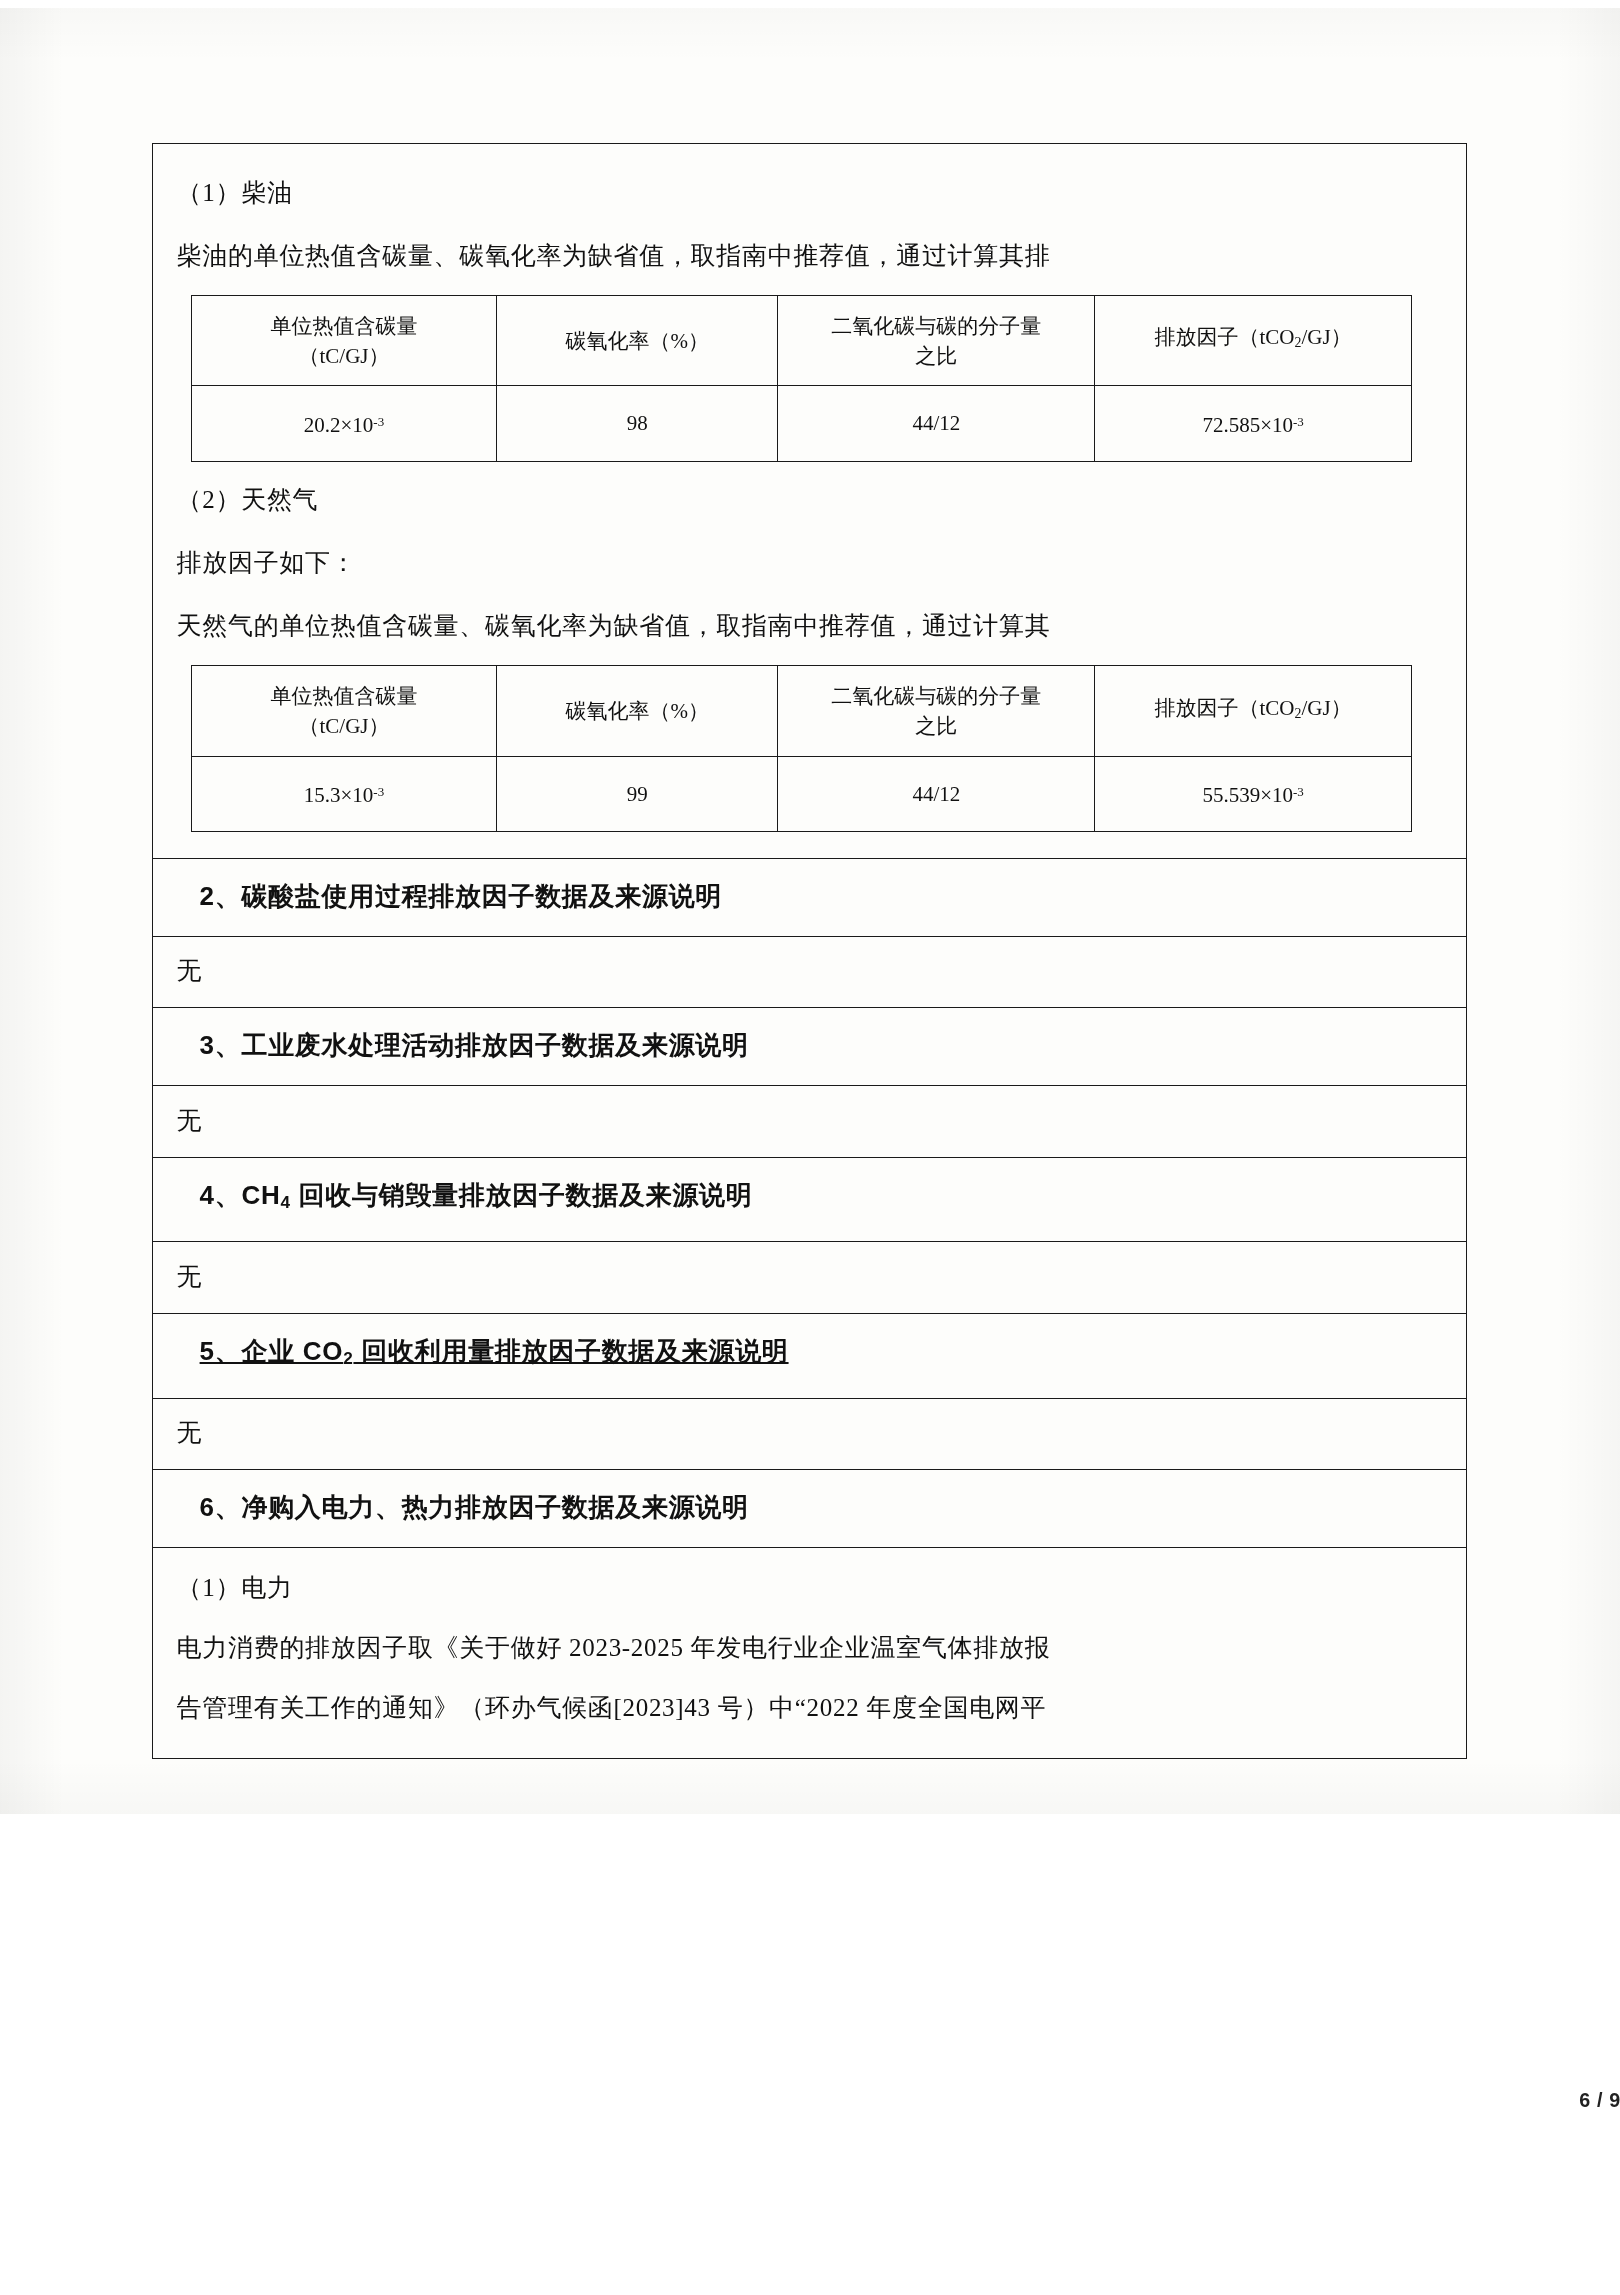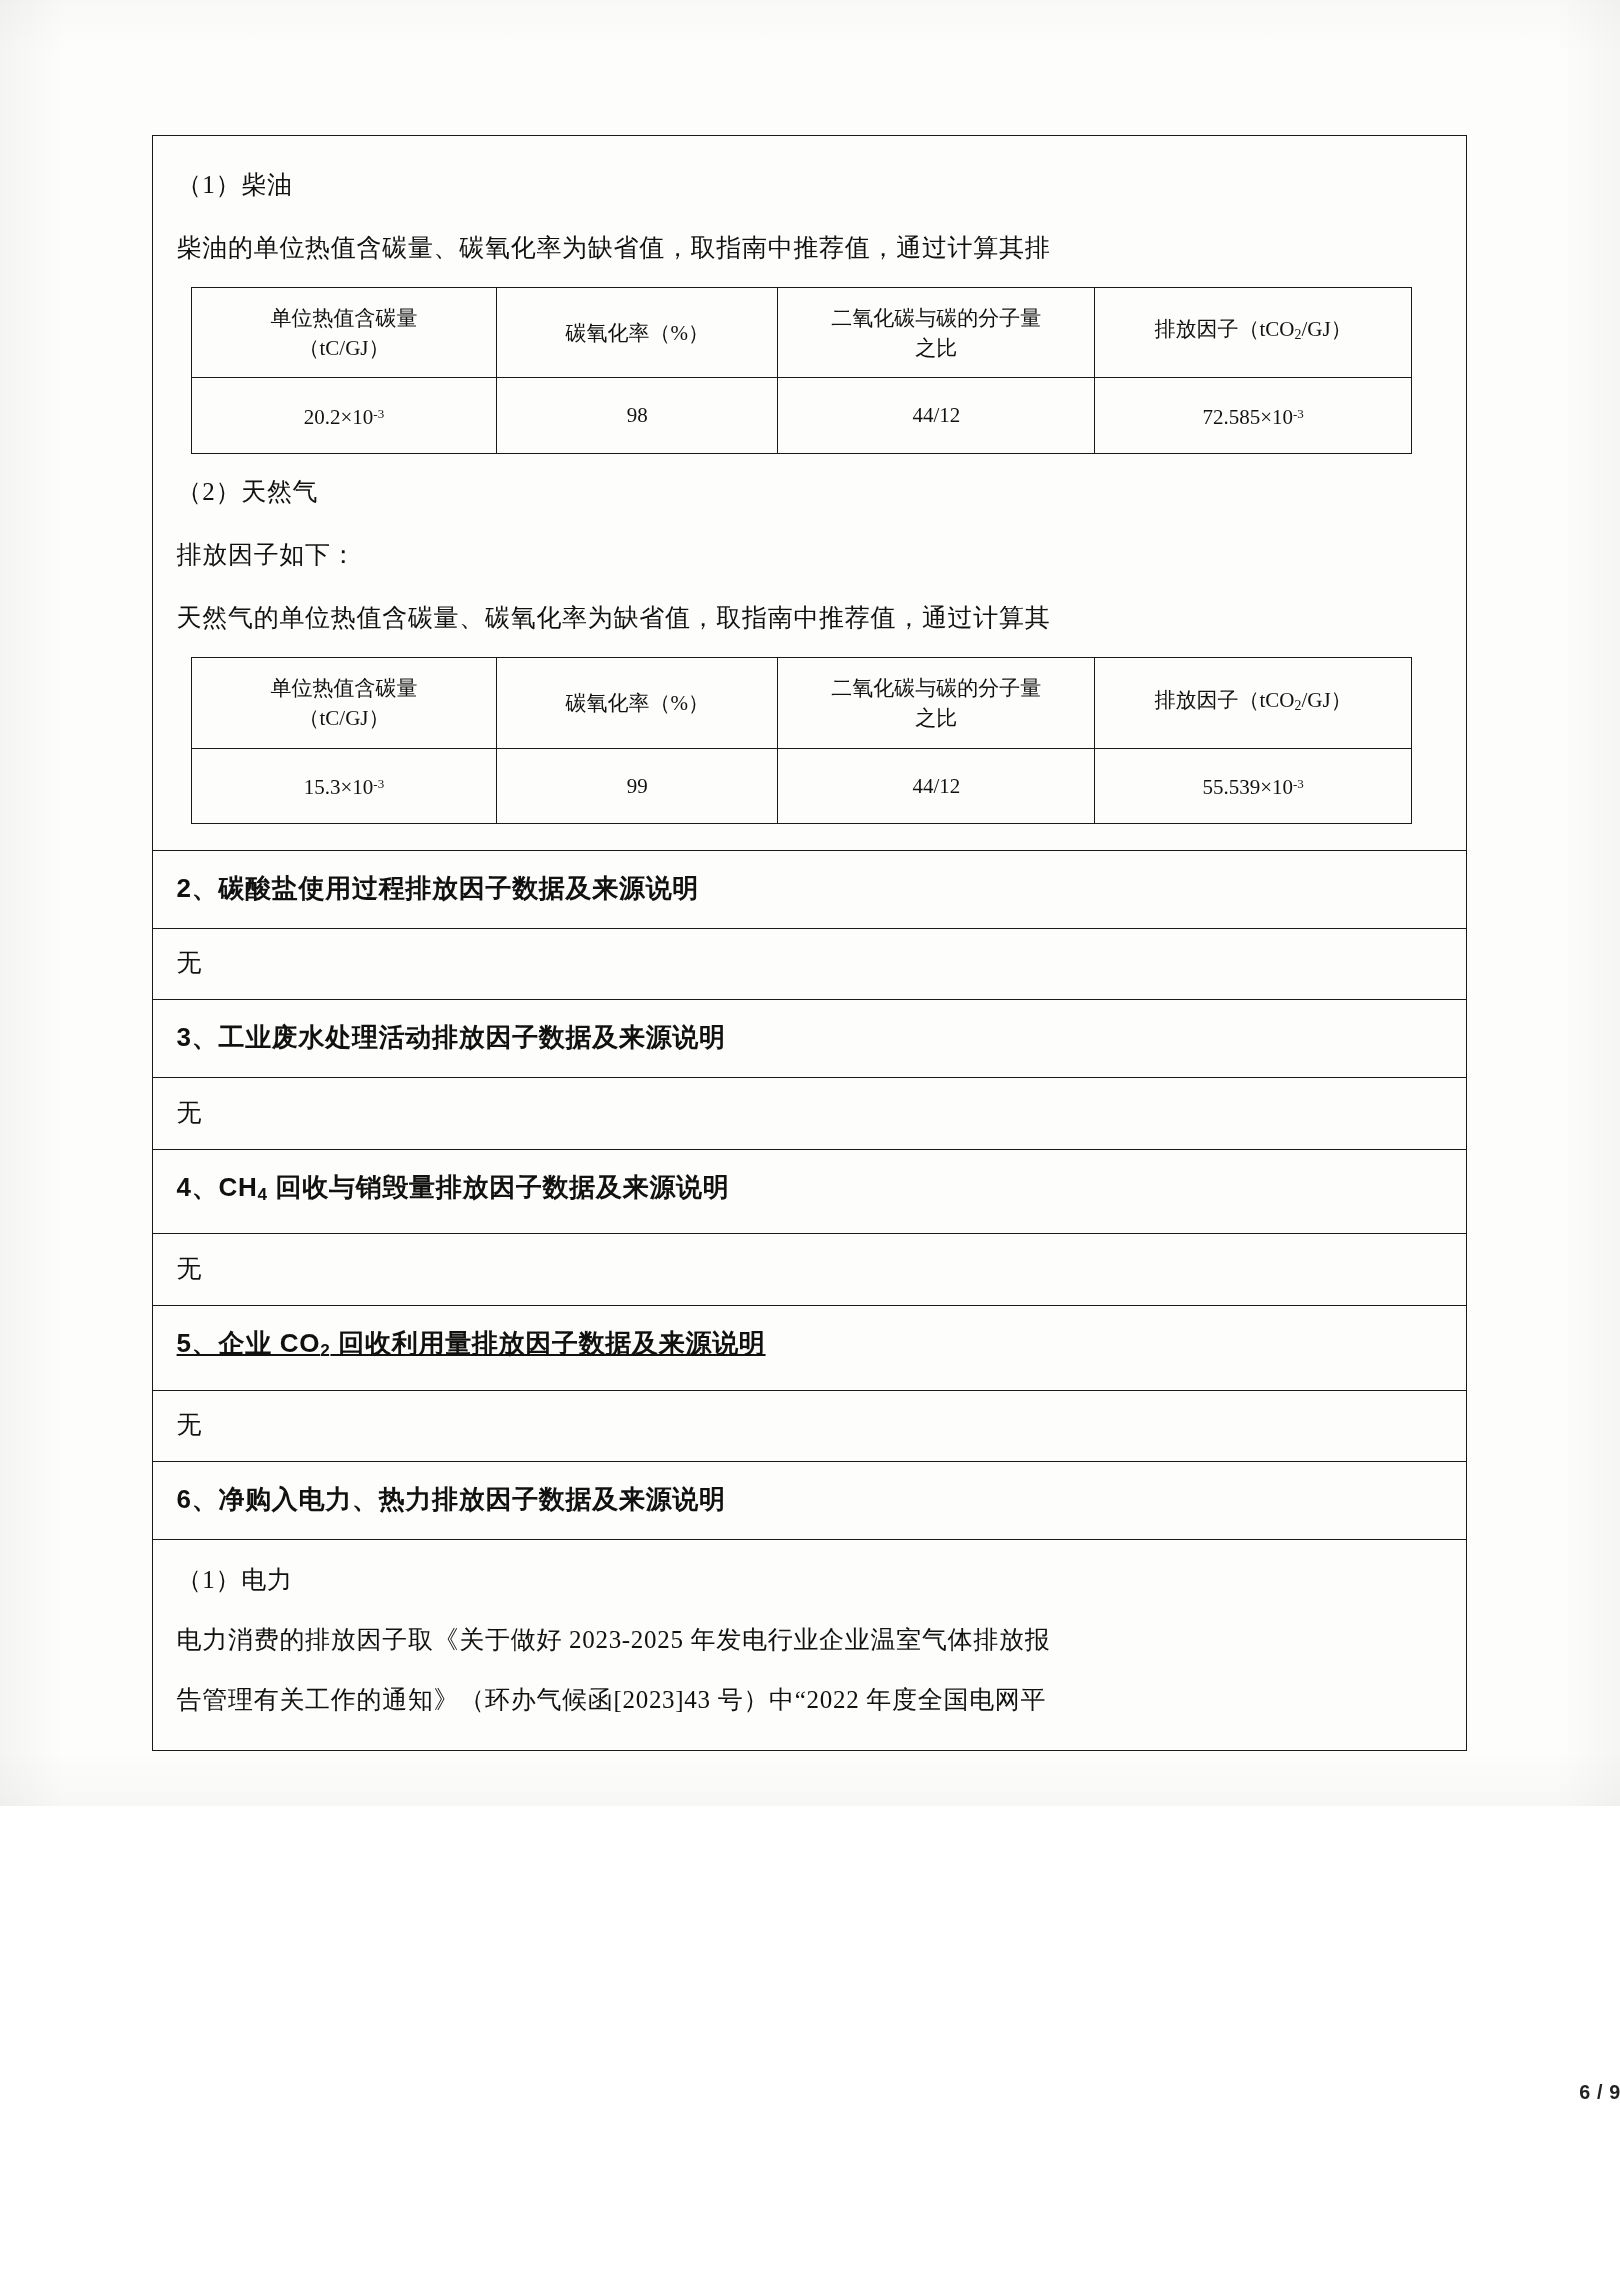--- a/index.html
+++ b/index.html
@@ -10,21 +10,21 @@
   body {
     font-family: "Liberation Serif", "DejaVu Serif", serif;
     color: #111111;
     width: 1621px;
     height: 2295px;
     position: relative;
     overflow: hidden;
   }
   .page {
     position: absolute;
-    top: 0; left: 0;
+    top: 8px; left: 0;
     width: 1621px;
     height: 1806px;
     background: #fdfdfb;
   }
   
   .page::before {
     content: "";
     position: absolute;
     inset: 0;
     background:
@@ -52,20 +52,21 @@
     line-height: 63px;
     letter-spacing: 0.7px;
     white-space: nowrap;
   }
   .heading {
     font-family: "Liberation Sans", "DejaVu Sans", sans-serif;
     font-weight: bold;
     font-size: 26px;
     line-height: 49px;
     letter-spacing: 0.7px;
+    margin-left: 23px;
   }
   .plain-cell {
     font-size: 25px;
     line-height: 46px;
     letter-spacing: 0.7px;
   }
   table.data {
     border-collapse: collapse;
     width: 1221px;
     margin: 7.9px 0 6.6px 14.4px;

